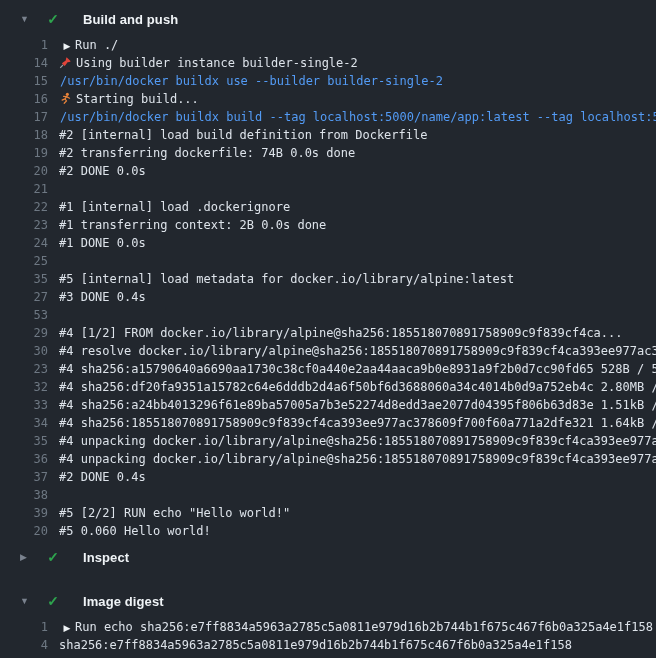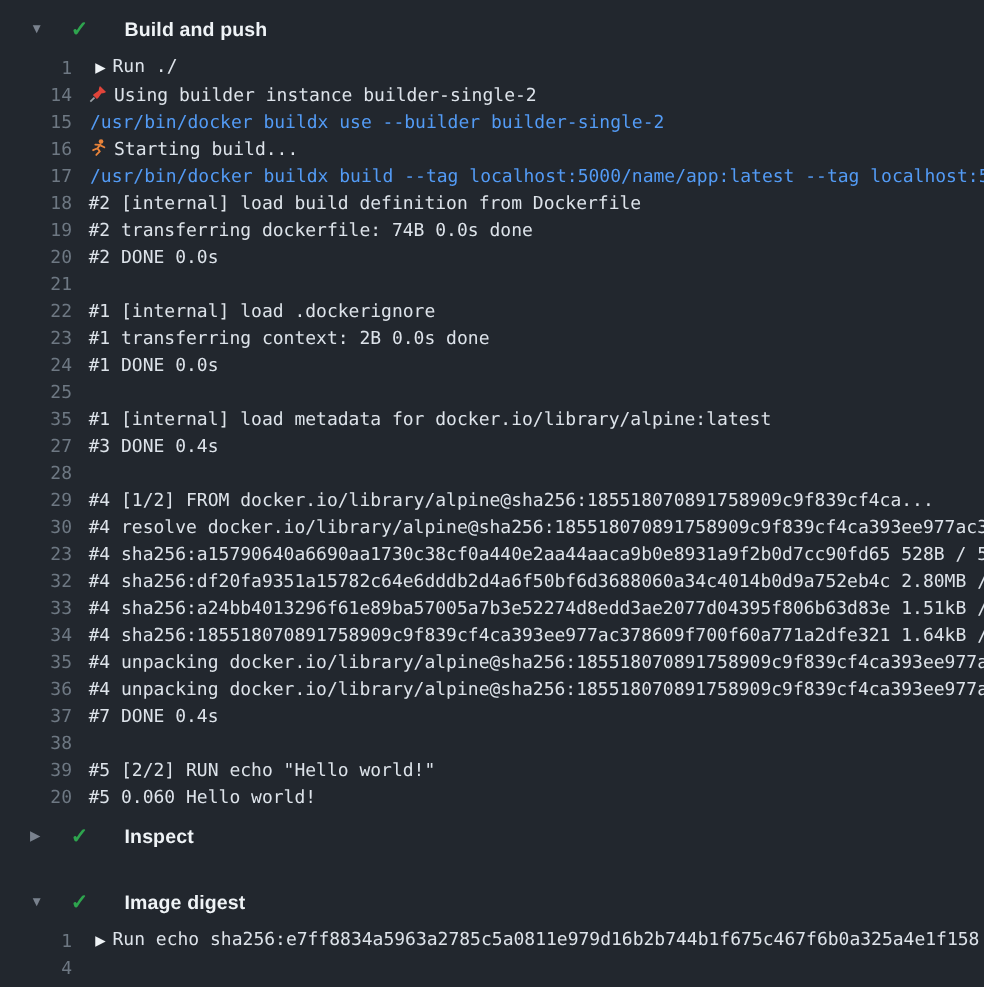--- a/index.html
+++ b/index.html
@@ -119,28 +119,28 @@
         <div class="log-line">
           <span class="line-num">24</span>
           <span class="line-text">#1 DONE 0.0s</span>
         </div>
         <div class="log-line">
           <span class="line-num">25</span>
           <span class="line-text"></span>
         </div>
         <div class="log-line">
           <span class="line-num">35</span>
-          <span class="line-text">#1 [internal] load metadata for docker.io/library/alpine:latest</span>
+          <span class="line-text">#5 [internal] load metadata for docker.io/library/alpine:latest</span>
         </div>
         <div class="log-line">
           <span class="line-num">27</span>
           <span class="line-text">#3 DONE 0.4s</span>
         </div>
         <div class="log-line">
-          <span class="line-num">28</span>
+          <span class="line-num">53</span>
           <span class="line-text"></span>
         </div>
         <div class="log-line">
           <span class="line-num">29</span>
           <span class="line-text">#4 [1/2] FROM docker.io/library/alpine@sha256:185518070891758909c9f839cf4ca...</span>
         </div>
         <div class="log-line">
           <span class="line-num">30</span>
           <span class="line-text">#4 resolve docker.io/library/alpine@sha256:185518070891758909c9f839cf4ca393ee977ac3</span>
         </div>
@@ -163,21 +163,21 @@
         <div class="log-line">
           <span class="line-num">35</span>
           <span class="line-text">#4 unpacking docker.io/library/alpine@sha256:185518070891758909c9f839cf4ca393ee977a</span>
         </div>
         <div class="log-line">
           <span class="line-num">36</span>
           <span class="line-text">#4 unpacking docker.io/library/alpine@sha256:185518070891758909c9f839cf4ca393ee977a</span>
         </div>
         <div class="log-line">
           <span class="line-num">37</span>
-          <span class="line-text">#7 DONE 0.4s</span>
+          <span class="line-text">#2 DONE 0.4s</span>
         </div>
         <div class="log-line">
           <span class="line-num">38</span>
           <span class="line-text"></span>
         </div>
         <div class="log-line">
           <span class="line-num">39</span>
           <span class="line-text">#5 [2/2] RUN echo "Hello world!"</span>
         </div>
         <div class="log-line">
@@ -201,17 +201,18 @@
       <span class="check">✓</span>
       <span class="section-title">Image digest</span>
     </div>
     <div class="log-body">
         <div class="log-line">
           <span class="line-num">1</span>
           <span class="line-text"><span class="play">▶</span>Run echo sha256:e7ff8834a5963a2785c5a0811e979d16b2b744b1f675c467f6b0a325a4e1f158</span>
         </div>
         <div class="log-line">
           <span class="line-num">4</span>
+          <span class="line-text">sha256:e7ff8834a5963a2785c5a0811e979d16b2b744b1f675c467f6b0a325a4e1f158</span>
         </div>
       </div>
   </div>
 
 </div>
 
 </body></html>

